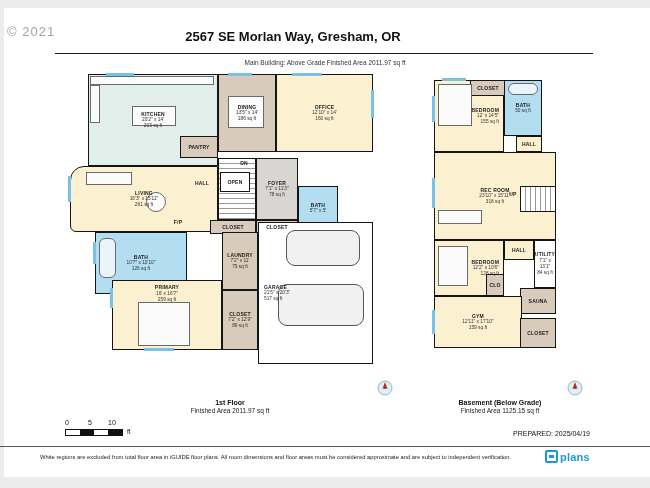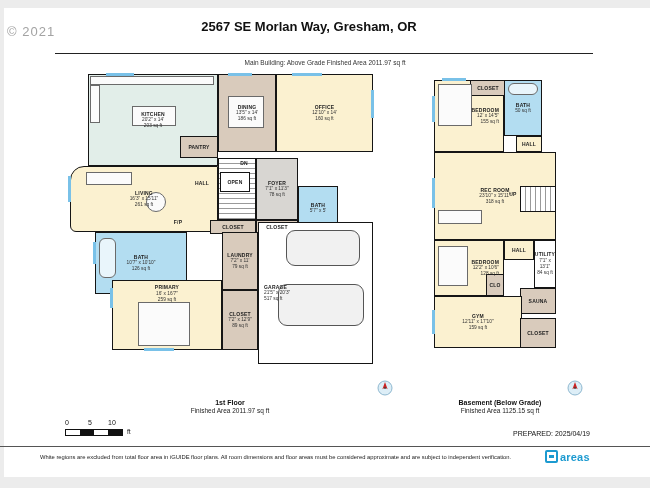--- a/index.html
+++ b/index.html
@@ -7,21 +7,21 @@
     width:650px;height:488px;position:relative;background:#ffffff;
     font-family:"Liberation Sans","DejaVu Sans",sans-serif;color:#111;
     overflow:hidden;
   }
   .edge{position:absolute;background:#ececec;}
   .edge-top{left:0;top:0;width:650px;height:8px;}
   .edge-bottom{left:0;top:477px;width:650px;height:11px;}
   .edge-left{left:0;top:0;width:4px;height:488px;}
 
   .copyright{position:absolute;left:7px;top:24px;font-size:13px;color:#a3a3a3;letter-spacing:1px;}
-  .title{position:absolute;left:0;top:19px;width:586px;text-align:center;font-size:13px;font-weight:bold;padding-left:16px;}
+  .title{position:absolute;left:0;top:29px;width:586px;text-align:center;font-size:13px;font-weight:bold;}
   .title-rule{position:absolute;left:55px;top:53px;width:538px;height:1px;background:#222;}
   .subtitle{position:absolute;left:0;top:59px;width:650px;text-align:center;font-size:6.5px;color:#333;}
 
   .plan{position:absolute;}
   #plan-first-floor{left:60px;top:74px;width:313px;height:300px;}
   #plan-basement{left:432px;top:78px;width:126px;height:272px;}
 
   .room{position:absolute;box-sizing:border-box;border:1.5px solid #151515;
         display:flex;align-items:center;justify-content:center;text-align:center;}
   .room.rounded{border-radius:14px 0 0 6px;}
@@ -337,14 +337,14 @@
       <i></i>
     </div>
   <span class="scale-unit">ft</span>
 </div>
 
 <div class="prepared">PREPARED: 2025/04/19</div>
 <div class="footer-rule"></div>
 <div class="disclaimer">White regions are excluded from total floor area in iGUIDE floor plans. All room dimensions and floor areas must be considered approximate and are subject to independent verification.</div>
 <div class="logo">
   <span class="logo-box"></span>
-  <span class="logo-text">areas</span>
+  <span class="logo-text">plans</span>
 </div>
 
 </body></html>

